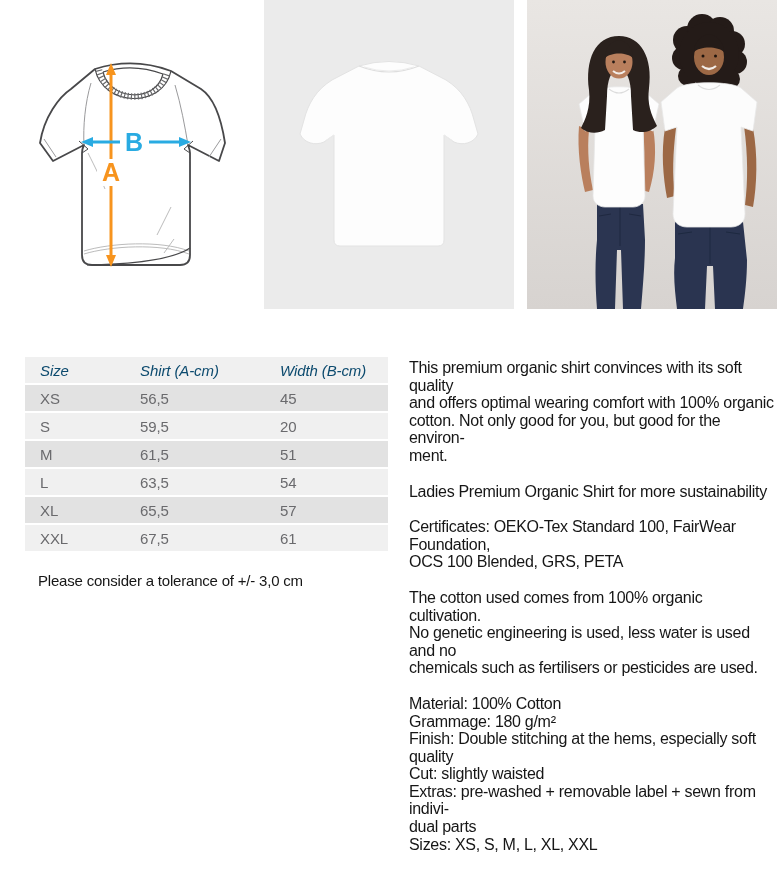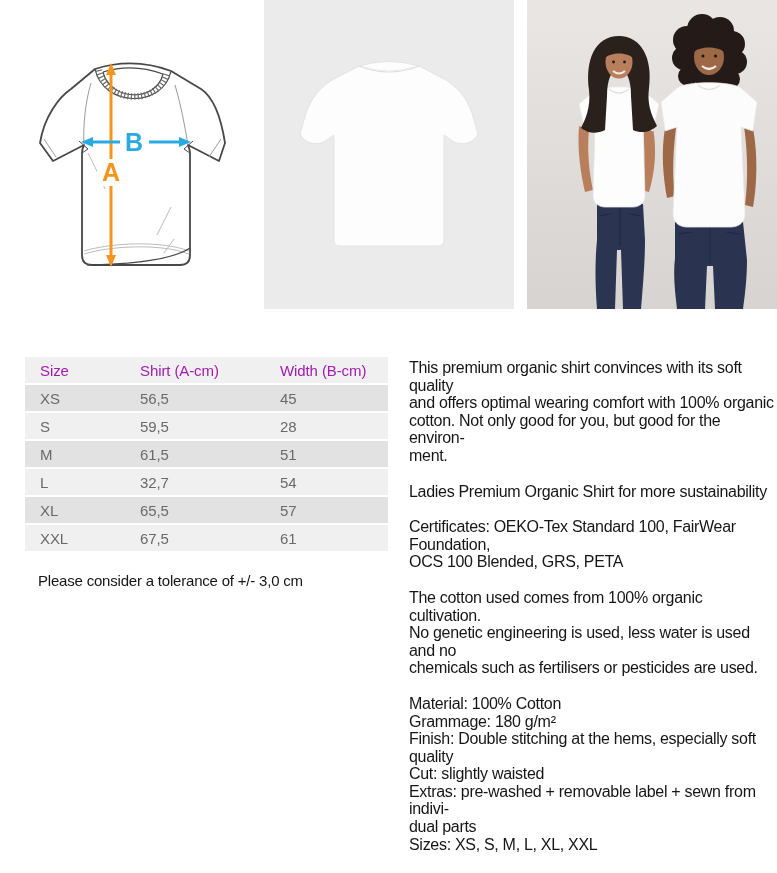--- a/index.html
+++ b/index.html
@@ -21,21 +21,21 @@
     border-collapse:collapse;table-layout:fixed;
     font-size:15px;letter-spacing:-0.1px;
   }
   #size-table col.c1{width:100px;}
   #size-table col.c2{width:140px;}
   #size-table col.c3{width:123px;}
   #size-table th,#size-table td{
     font-weight:400;text-align:left;height:26px;
     padding:0 0 0 15px;border-bottom:2px solid #ffffff;
   }
-  #size-table thead tr{background:#f0f0f0;color:#a21caf;}
+  #size-table thead tr{background:#f0f0f0;color:#0c4a6e;font-style:italic;}
   #size-table tbody{color:#6a6a6d;margin-left:9px;}
   #size-table tbody tr:nth-child(odd){background:#e2e2e2;}
   #size-table tbody tr:nth-child(even){background:#f0f0f0;}
 
   .tolerance{
     position:absolute;left:38px;top:572px;
     font-size:15px;letter-spacing:-0.2px;color:#161616;
   }
 
   .description{
@@ -183,30 +183,30 @@
   </thead>
   <tbody>
     <tr>
       <td>XS</td>
       <td>56,5</td>
       <td>45</td>
     </tr>
     <tr>
       <td>S</td>
       <td>59,5</td>
-      <td>28</td>
+      <td>20</td>
     </tr>
     <tr>
       <td>M</td>
       <td>61,5</td>
       <td>51</td>
     </tr>
     <tr>
       <td>L</td>
-      <td>32,7</td>
+      <td>63,5</td>
       <td>54</td>
     </tr>
     <tr>
       <td>XL</td>
       <td>65,5</td>
       <td>57</td>
     </tr>
     <tr>
       <td>XXL</td>
       <td>67,5</td>

